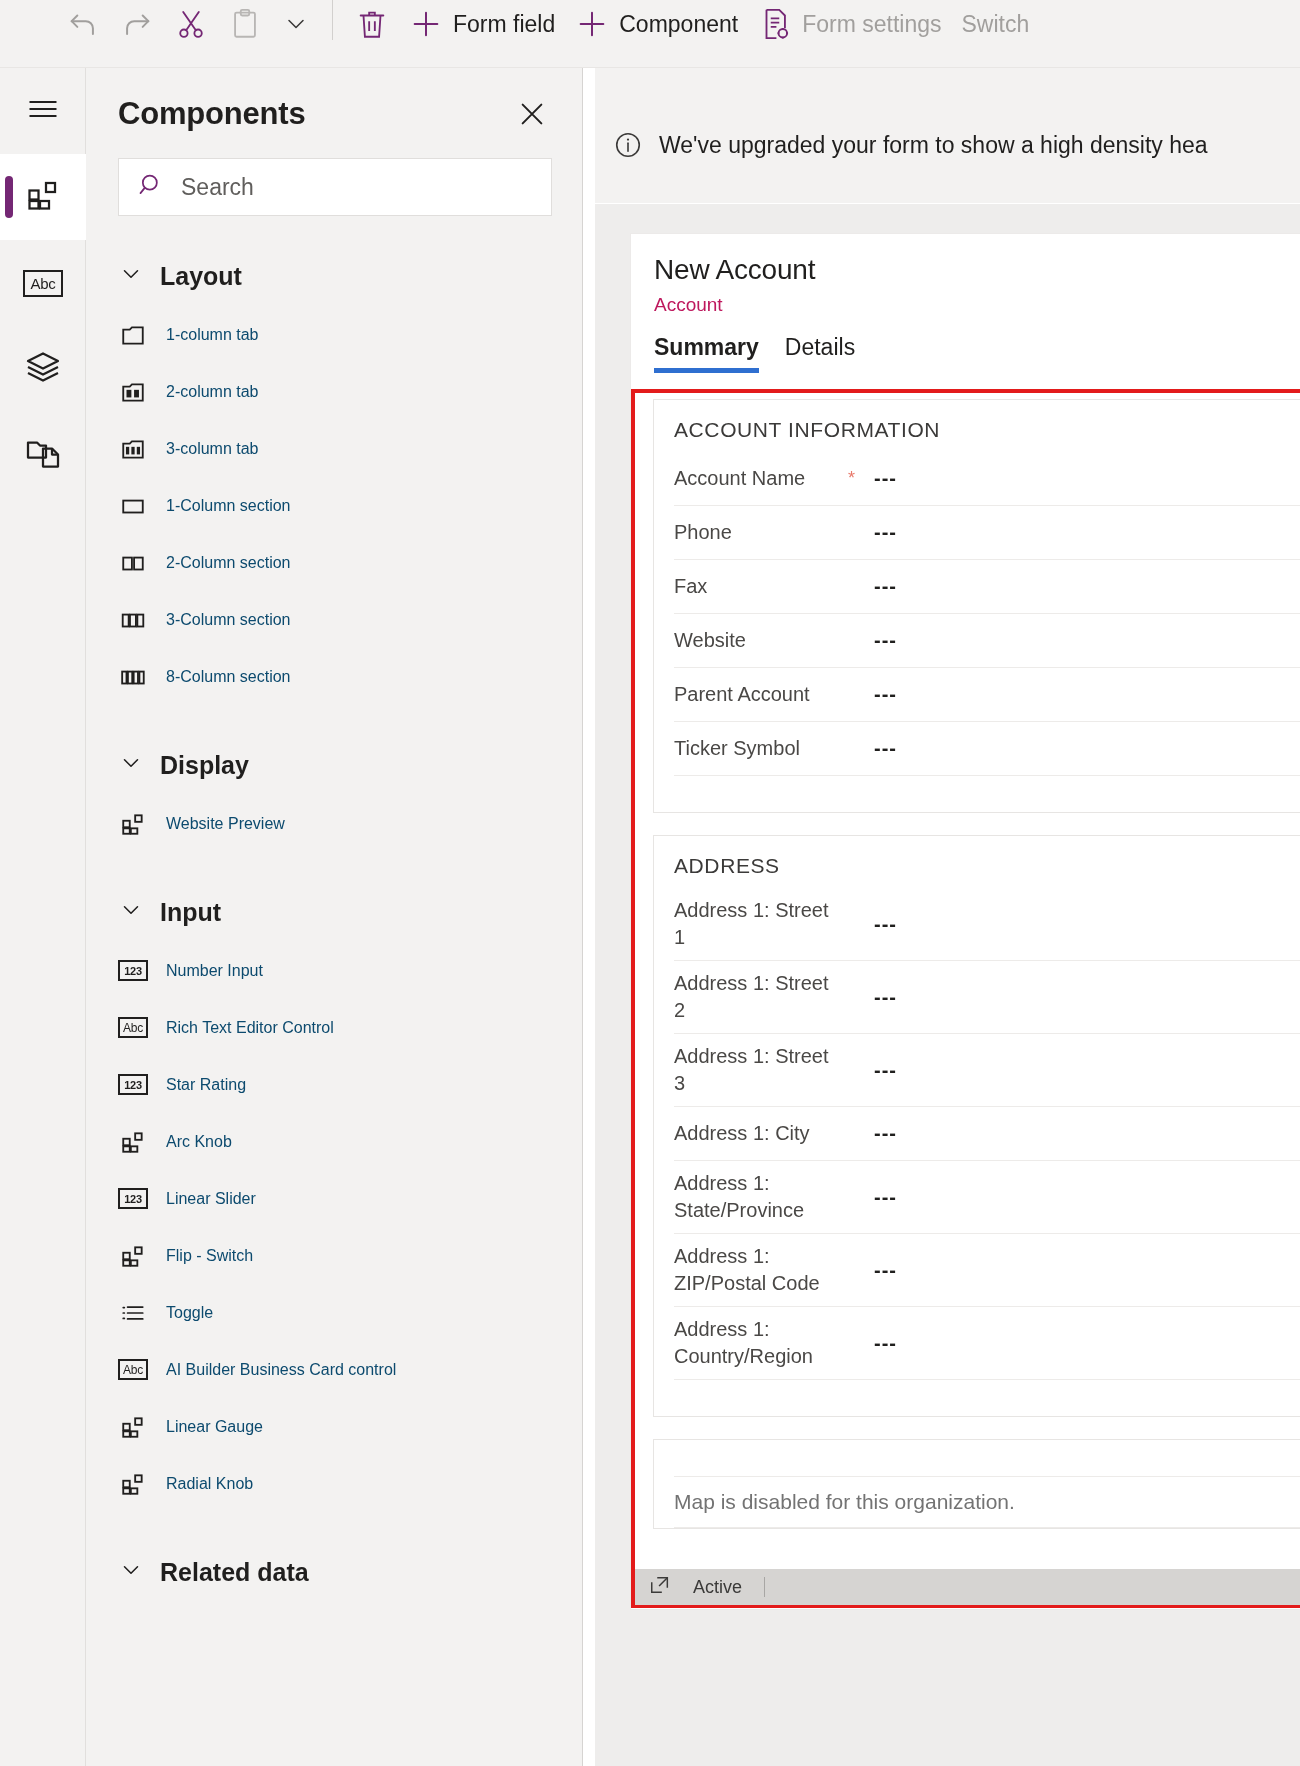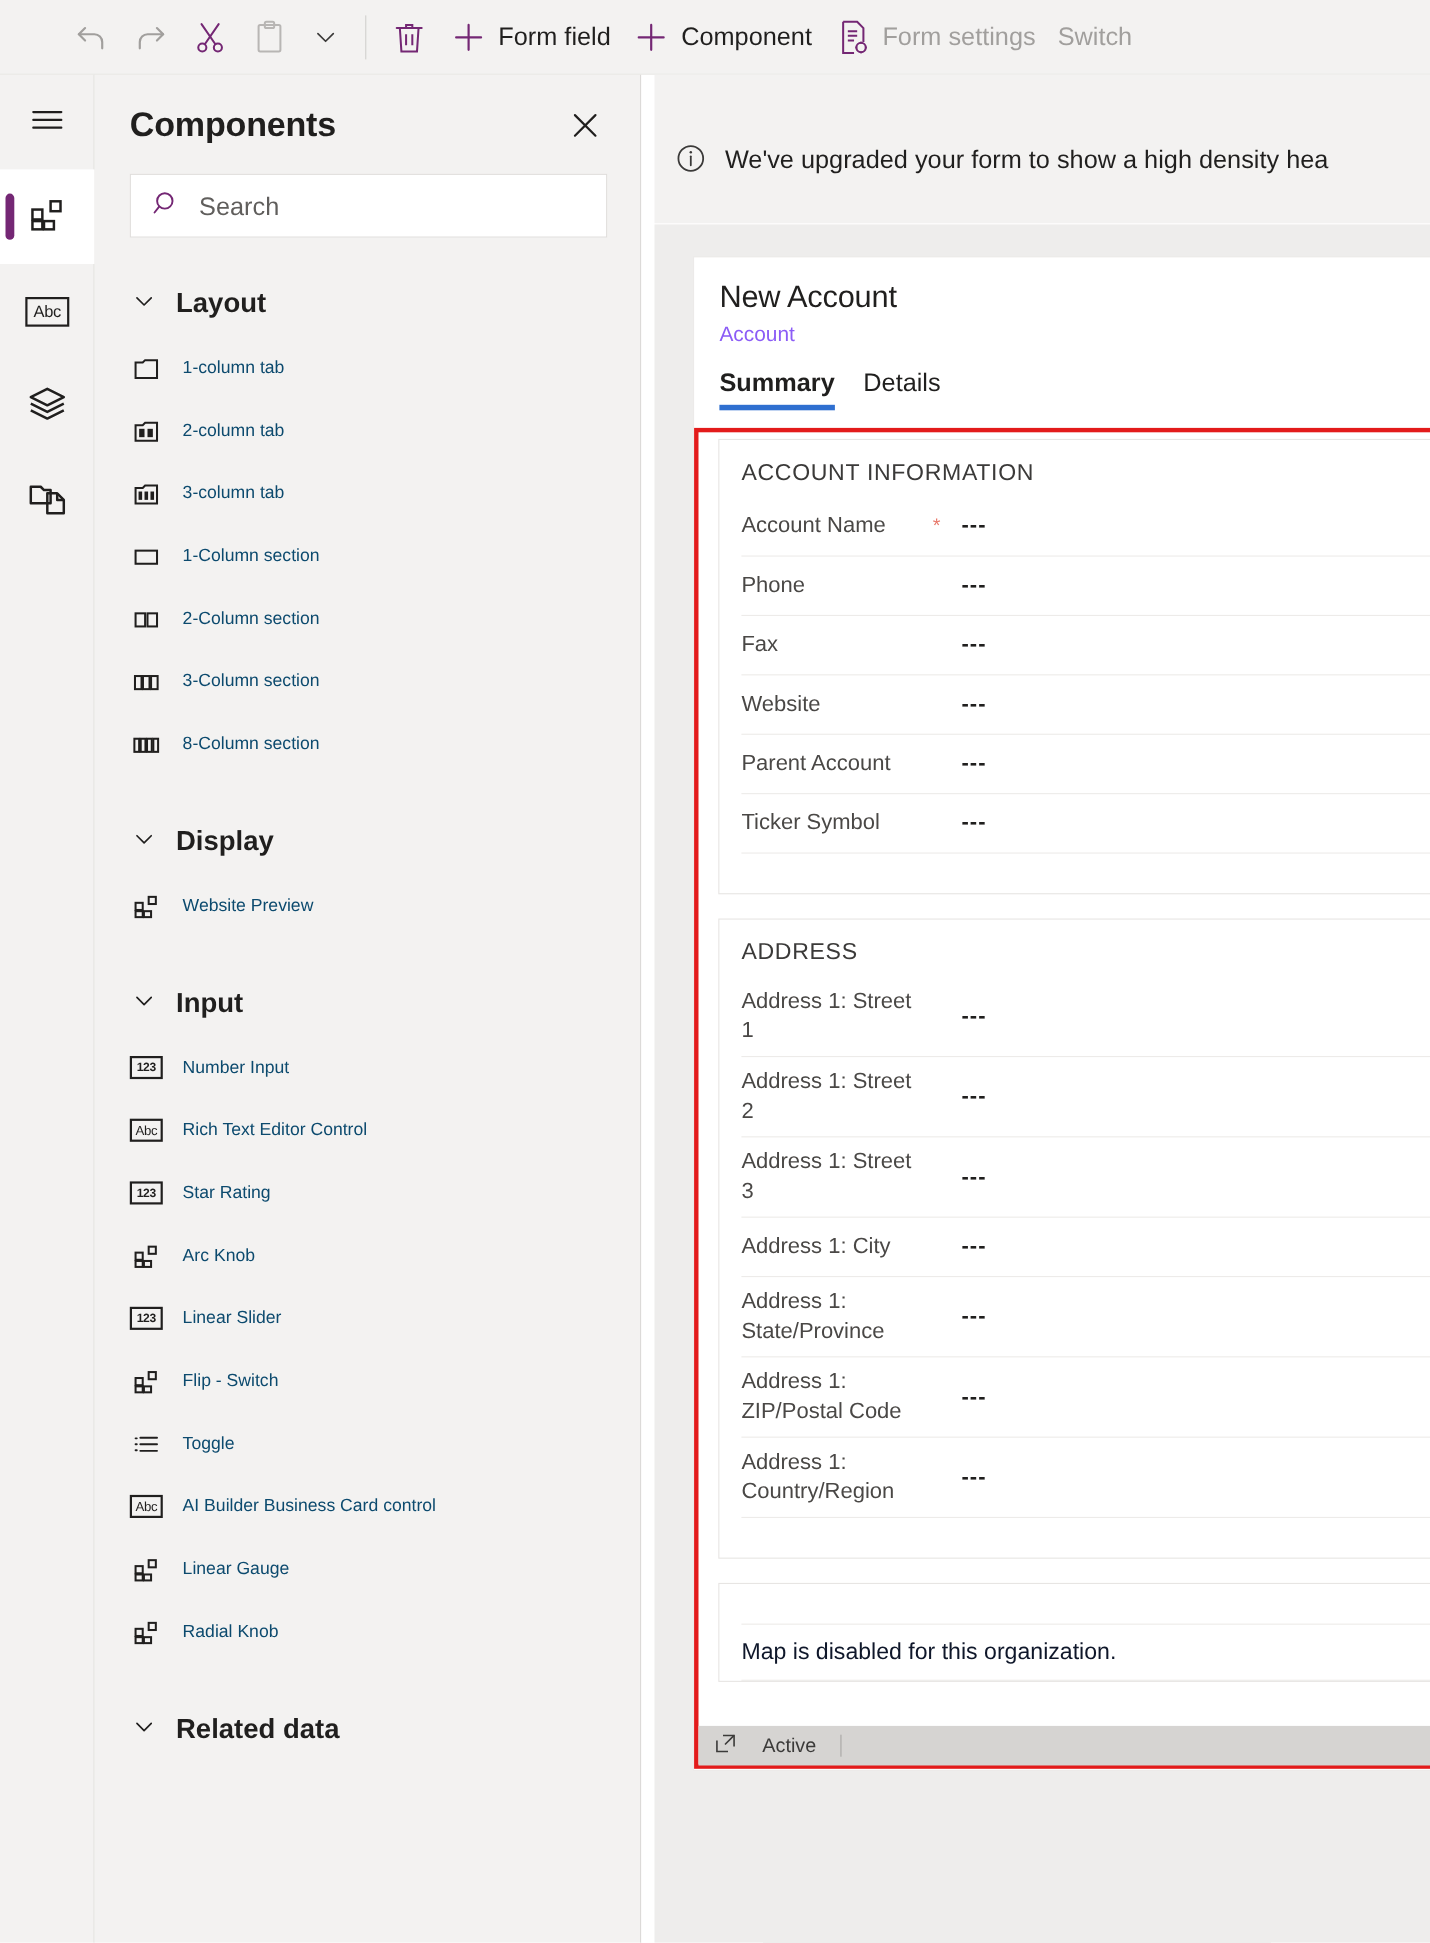--- a/index.html
+++ b/index.html
@@ -11,21 +11,21 @@
     font-family: "Liberation Sans", sans-serif;
     -webkit-font-smoothing: antialiased;
   }
 
   
   #toolbar {
     position: absolute; left: 0; top: 0;
     width: 1300px; height: 68px;
     background: #f3f2f1;
     border-bottom: 1px solid #e8e6e4;
-    display: flex; align-items: center;
+    display: flex; 
     padding-left: 56px;
     overflow: hidden;
   }
   .tb-btn {
     display: flex; align-items: center; gap: 10px;
     height: 48px; padding: 0 10px;
     font-size: 23px; color: #201f1e;
     white-space: nowrap; cursor: default;
   }
   .tb-btn.disabled { color: #a19f9d; }
@@ -141,21 +141,21 @@
     background: #ffffff;
     box-shadow: 0 0 0 1px #eceae9;
   }
   #form-title {
     position: absolute; left: 23px; top: 20px;
     font-size: 28px; color: #201f1e; font-weight: 400;
     letter-spacing: -.2px;
   }
   #form-sub {
     position: absolute; left: 23px; top: 60px;
-    font-size: 19px; color: #8b5cf6;
+    font-size: 19px; color: #be185d;
   }
   #tabs {
     position: absolute; left: 23px; top: 100px;
     display: flex; gap: 26px;
   }
   .tab {
     font-size: 23px; color: #201f1e; padding-bottom: 12px;
     position: relative; cursor: default;
   }
   .tab.active { font-weight: 700; }
@@ -208,21 +208,21 @@
 
   #mapsec {
     background: #ffffff; border: 1px solid #e7e5e3;
     padding-top: 36px;
   }
   #map-msg-row {
     margin-left: 20px; border-top: 1px solid #edebe9;
     border-bottom: 1px solid #edebe9;
     min-height: 52px; display: flex; align-items: center;
   }
-  #map-msg { font-size: 21px; color: #0f172a; }
+  #map-msg { font-size: 21px; color: #737373; }
 
   #statusbar {
     position: absolute; left: 4px; bottom: 4px;
     width: 692px; height: 36px;
     background: #d6d4d2;
     display: flex; align-items: center; gap: 22px;
     padding-left: 14px;
   }
   #status-text { font-size: 18px; color: #3b3a39; }
   #status-div { width: 1px; height: 20px; background: #a8a6a4; }

